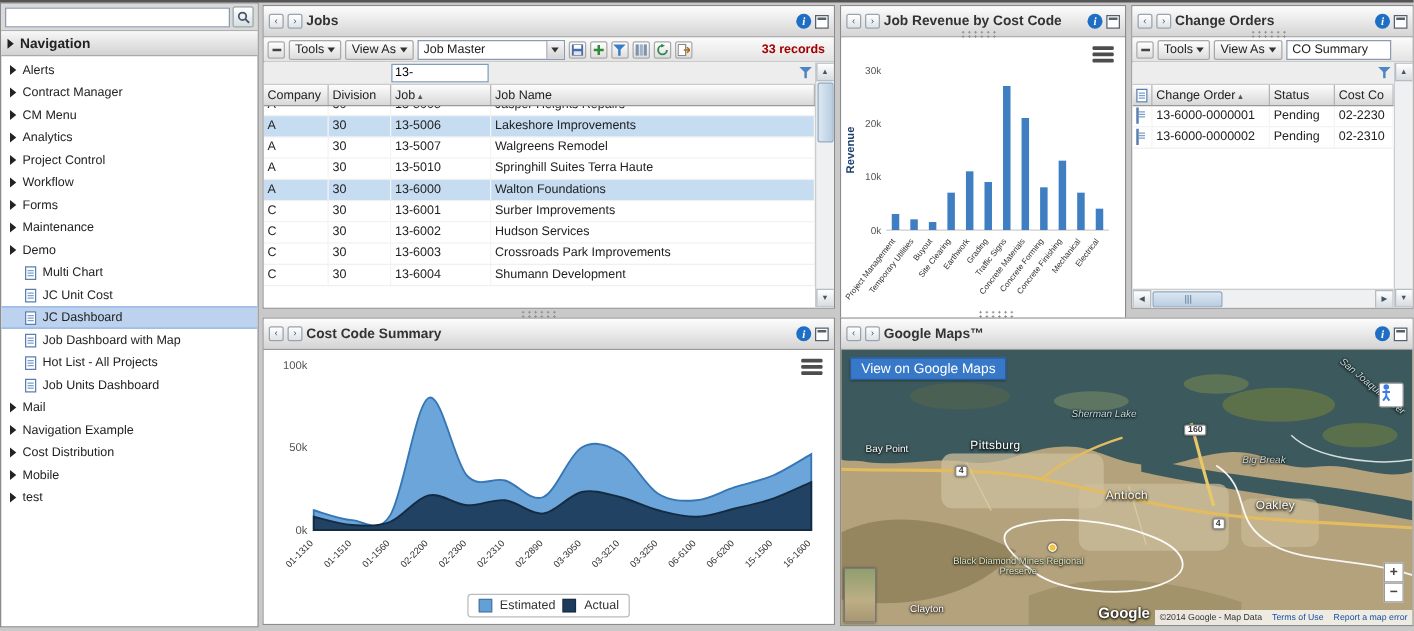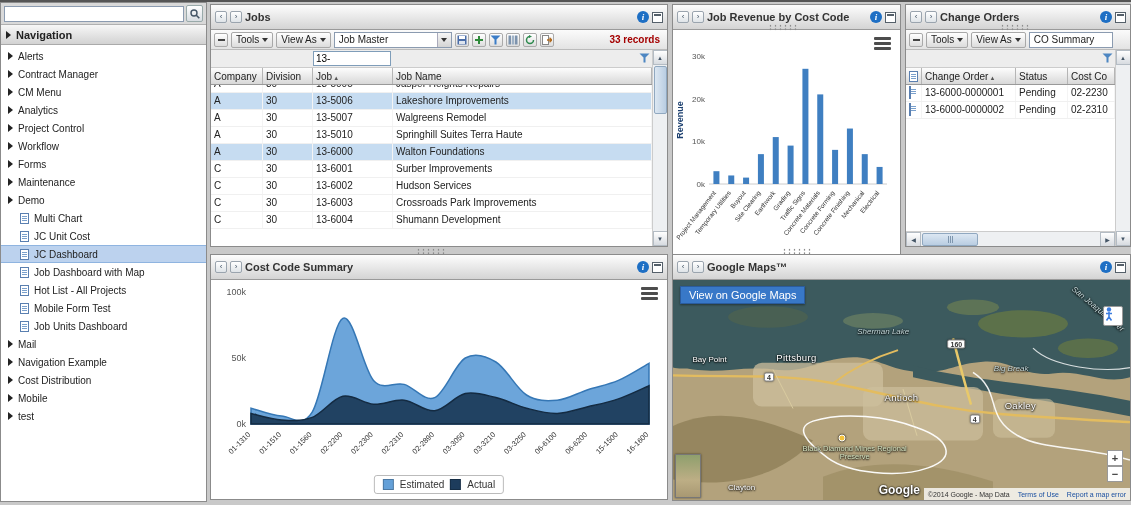--- a/index.html
+++ b/index.html
@@ -168,24 +168,20 @@
         <span class="doc"></span>
         <span>JC Dashboard</span>
       </div>
       <div class="nav-item child">
         <span class="doc"></span>
         <span>Job Dashboard with Map</span>
       </div>
       <div class="nav-item child">
         <span class="doc"></span>
         <span>Hot List - All Projects</span>
-      </div>
-      <div class="nav-item child">
-        <span class="doc"></span>
-        <span>Mobile Form Test</span>
       </div>
       <div class="nav-item child">
         <span class="doc"></span>
         <span>Job Units Dashboard</span>
       </div>
       <div class="nav-item">
         <span class="tri"></span>
         <span>Mail</span>
       </div>
       <div class="nav-item">
@@ -578,21 +574,21 @@
     </div>
     <span id="job-marker" style="left: 37%; top: 72%;"></span>
     <div id="map-labels">
         <span class="map-label water" style="left: 46%; top: 23%;">Sherman Lake</span>
         <span class="map-label water-rot" style="left: 93%; top: 13%;">San Joaquin River</span>
         <span class="map-label place" style="left: 8%; top: 36%;">Bay Point</span>
         <span class="map-label city" style="left: 27%; top: 35%;">Pittsburg</span>
         <span class="map-label water" style="left: 74%; top: 40%;">Big Break</span>
         <span class="map-label city" style="left: 50%; top: 53%;">Antioch</span>
         <span class="map-label city" style="left: 76%; top: 57%;">Oakley</span>
-        <span class="map-label park" style="left: 31%; top: 79%; margin-left: 40px;">Black Diamond Mines Regional Preserve</span>
+        <span class="map-label park" style="left: 31%; top: 79%;">Black Diamond Mines Regional Preserve</span>
         <span class="map-label place" style="left: 15%; top: 94%;">Clayton</span>
         <span class="road-badge" style="left: 62%; top: 29%;">160</span>
         <span class="road-badge" style="left: 21%; top: 44%;">4</span>
         <span class="road-badge" style="left: 66%; top: 63%;">4</span>
       </div>
   </div>
 </div>
 
 <div class="dots" style="left:768px;top:24px;"></div>
 <div class="dots" style="left:1000px;top:24px;"></div>

